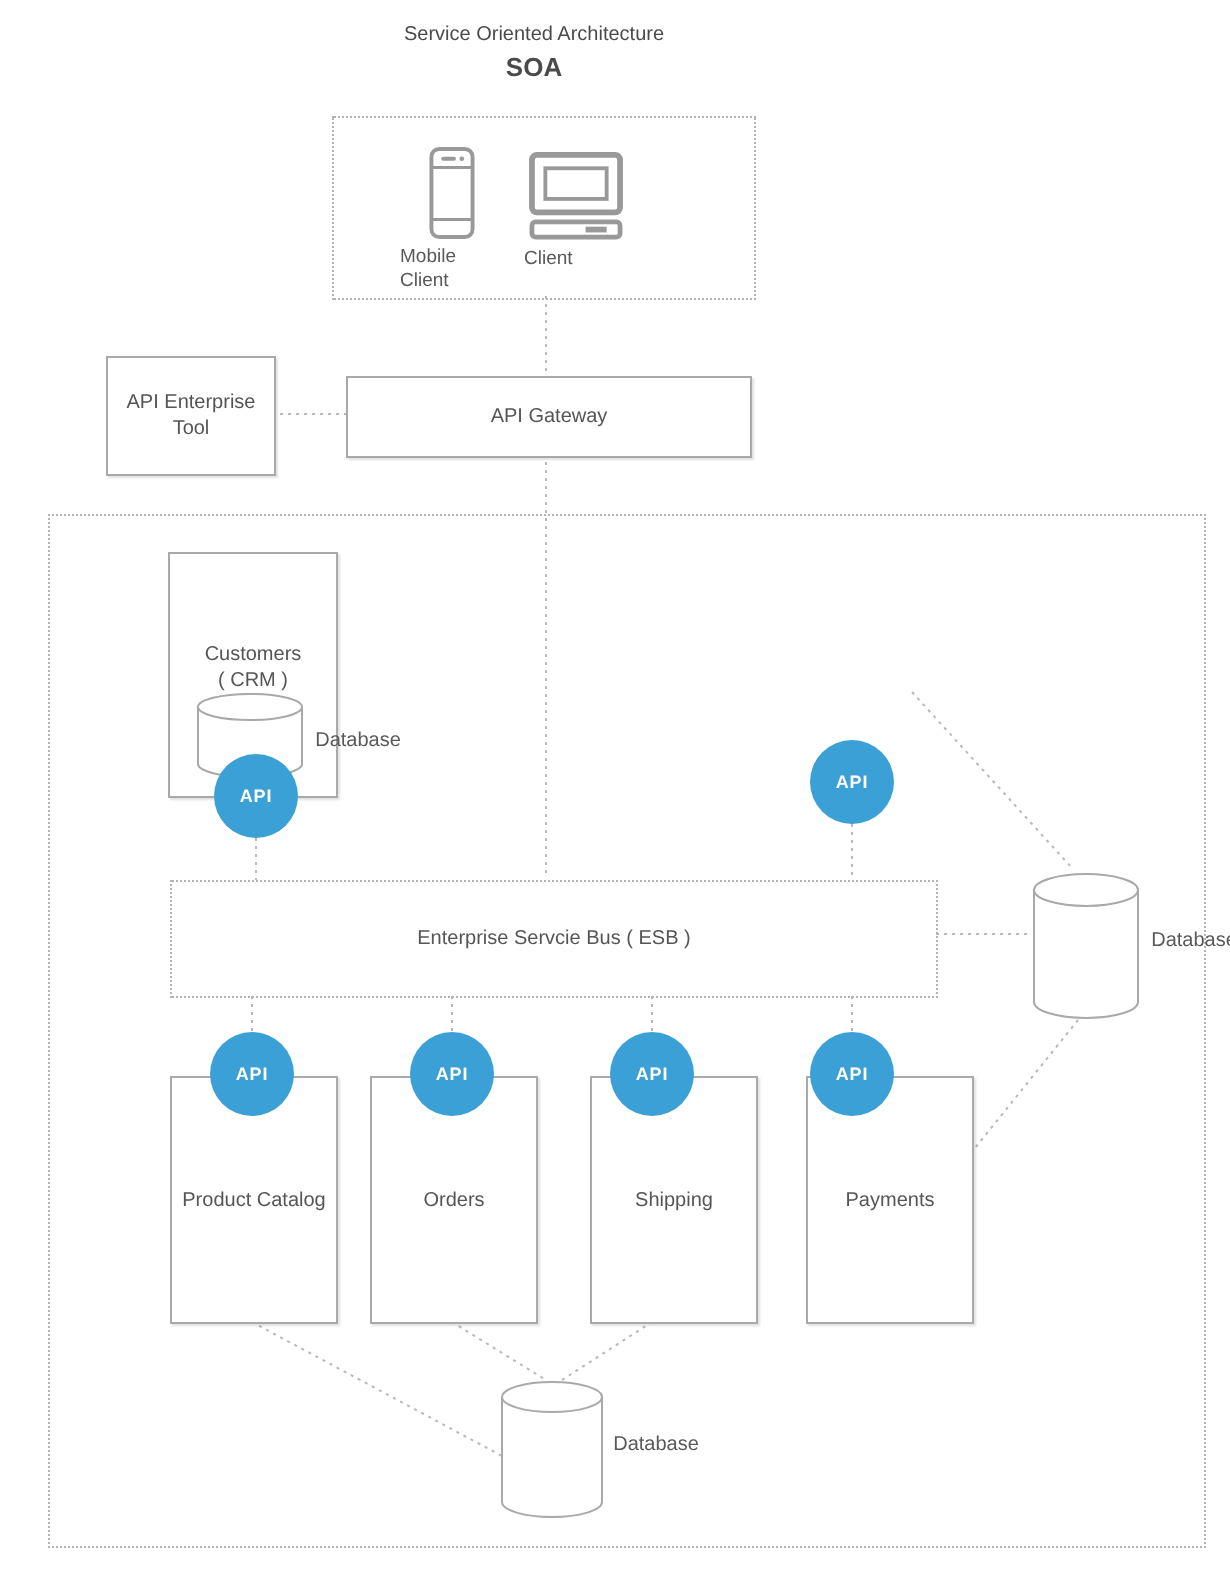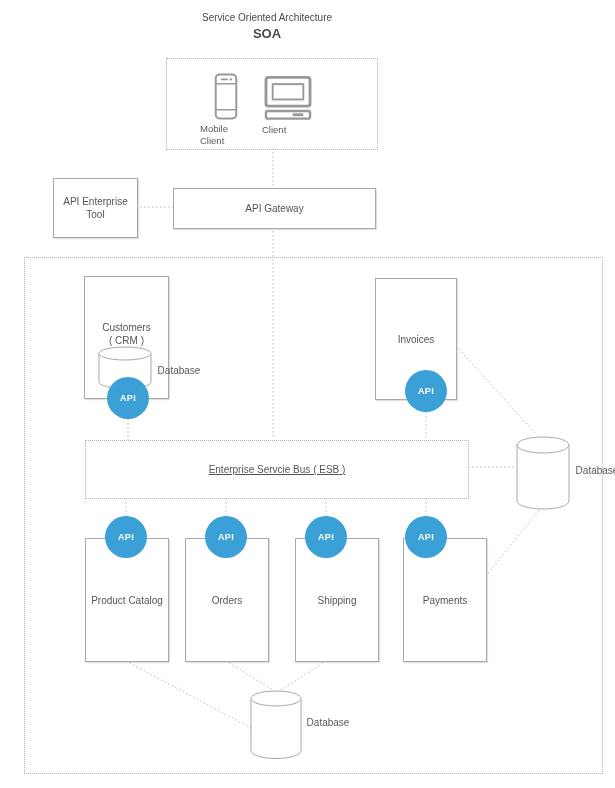--- a/index.html
+++ b/index.html
@@ -104,26 +104,23 @@
   </div>
   <div class="cyl-wrap" style="left:98px;top:346px;width:54px;height:44px;">
     <svg width="54" height="44" viewBox="0 0 54 44">
       <path d="M1,7.5 L1,36 A26,6.5 0 0 0 53,36 L53,7.5" fill="#fff" stroke="#a9a9a9"></path>
       <ellipse cx="27" cy="7.5" rx="26" ry="6.5" fill="#fff" stroke="#a9a9a9"></ellipse>
     </svg>
     <span class="cyl-label" style="top:19px;">Database</span>
   </div>
   <div class="api-badge" style="left:107px;top:377px;">API</div>
 
-  <div class="box" style="left:375px;top:278px;width:80px;height:120px;">
-    <span>Invoices</span>
-  </div>
   <div class="api-badge" style="left:405px;top:370px;">API</div>
 
-  <div class="dotted-box" style="left:85px;top:440px;width:382px;height:57px;display:flex;align-items:center;justify-content:center;font-size:10px;color:#555;text-decoration:underline;">
+  <div class="dotted-box" style="left:85px;top:440px;width:382px;height:57px;display:flex;align-items:center;justify-content:center;font-size:10px;color:#555;">
     <span>Enterprise Servcie Bus ( ESB )</span>
   </div>
 
   <div class="cyl-wrap" style="left:516px;top:436px;width:54px;height:75px;">
     <svg width="54" height="75" viewBox="0 0 54 75">
       <path d="M1,9 L1,65 A26,8 0 0 0 53,65 L53,9" fill="#fff" stroke="#a9a9a9"></path>
       <ellipse cx="27" cy="9" rx="26" ry="8" fill="#fff" stroke="#a9a9a9"></ellipse>
     </svg>
     <span class="cyl-label" style="top:29px;">Database</span>
   </div>

